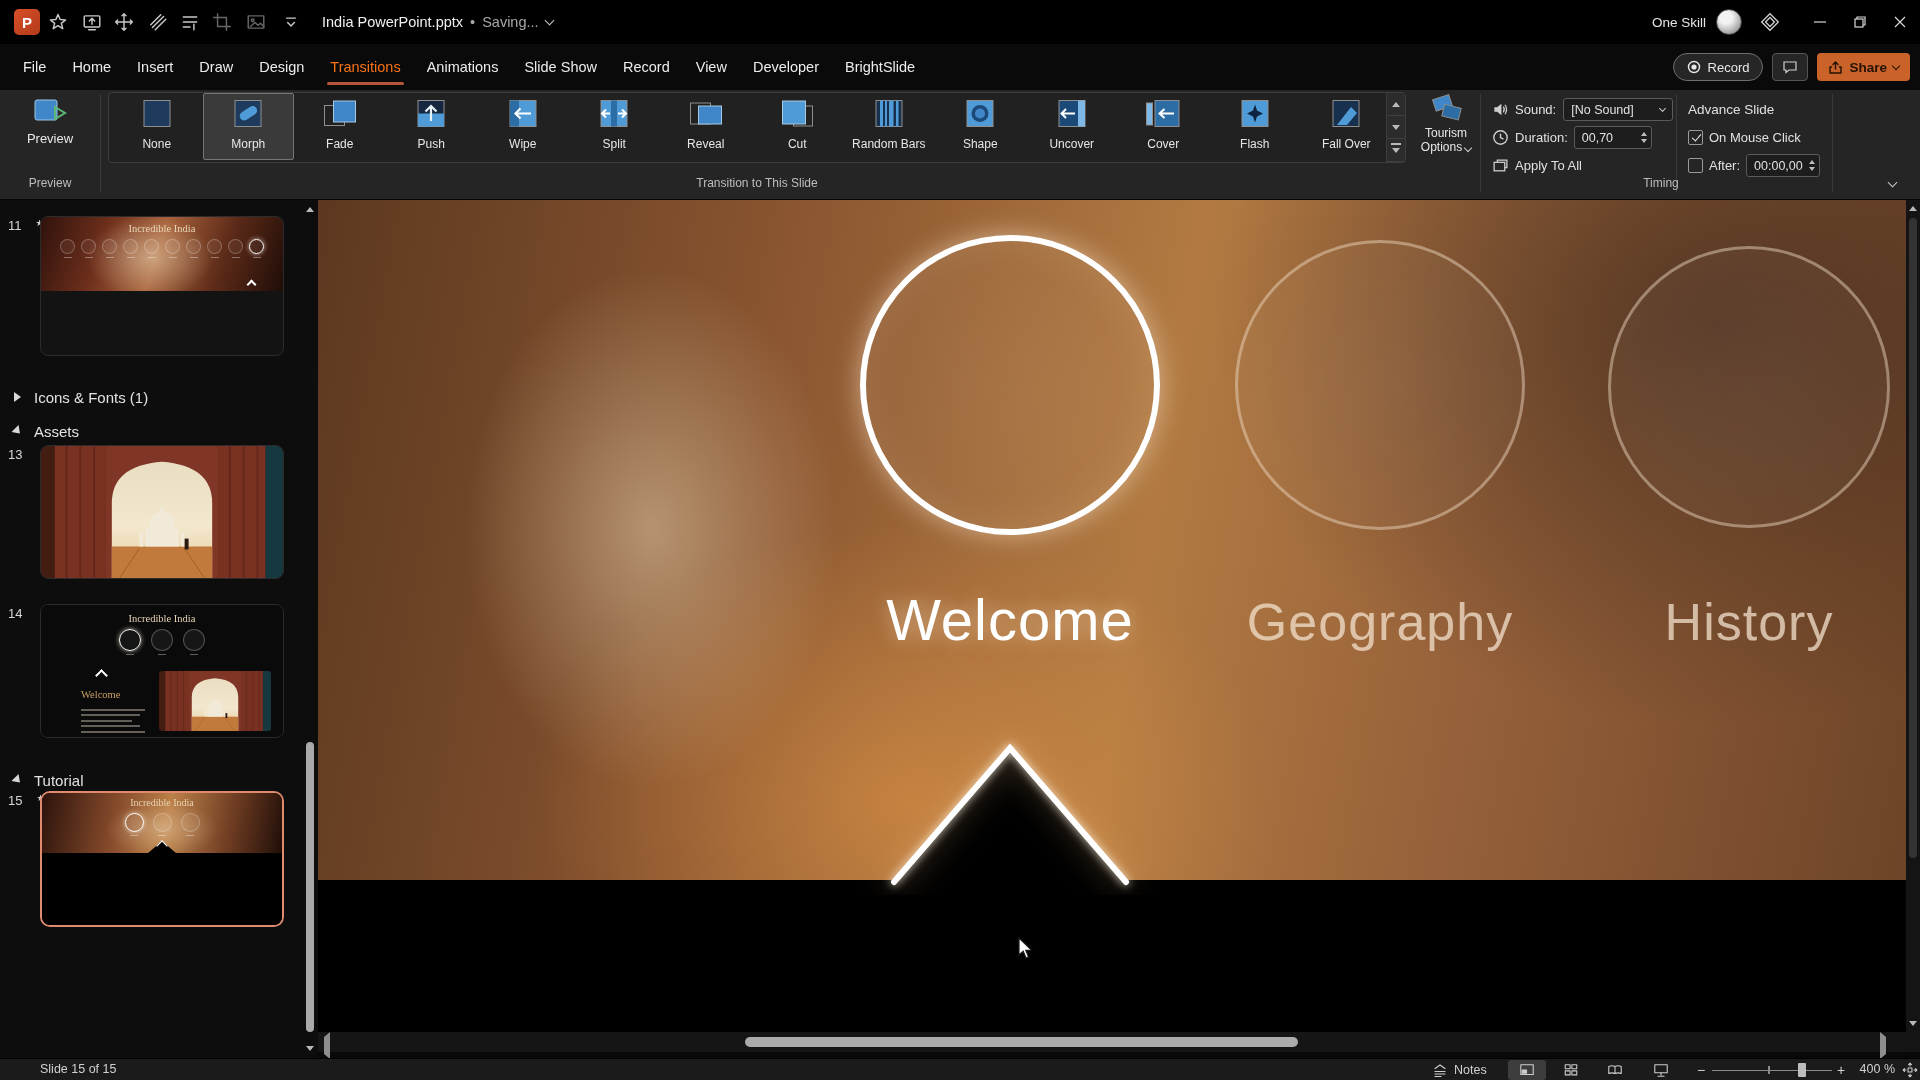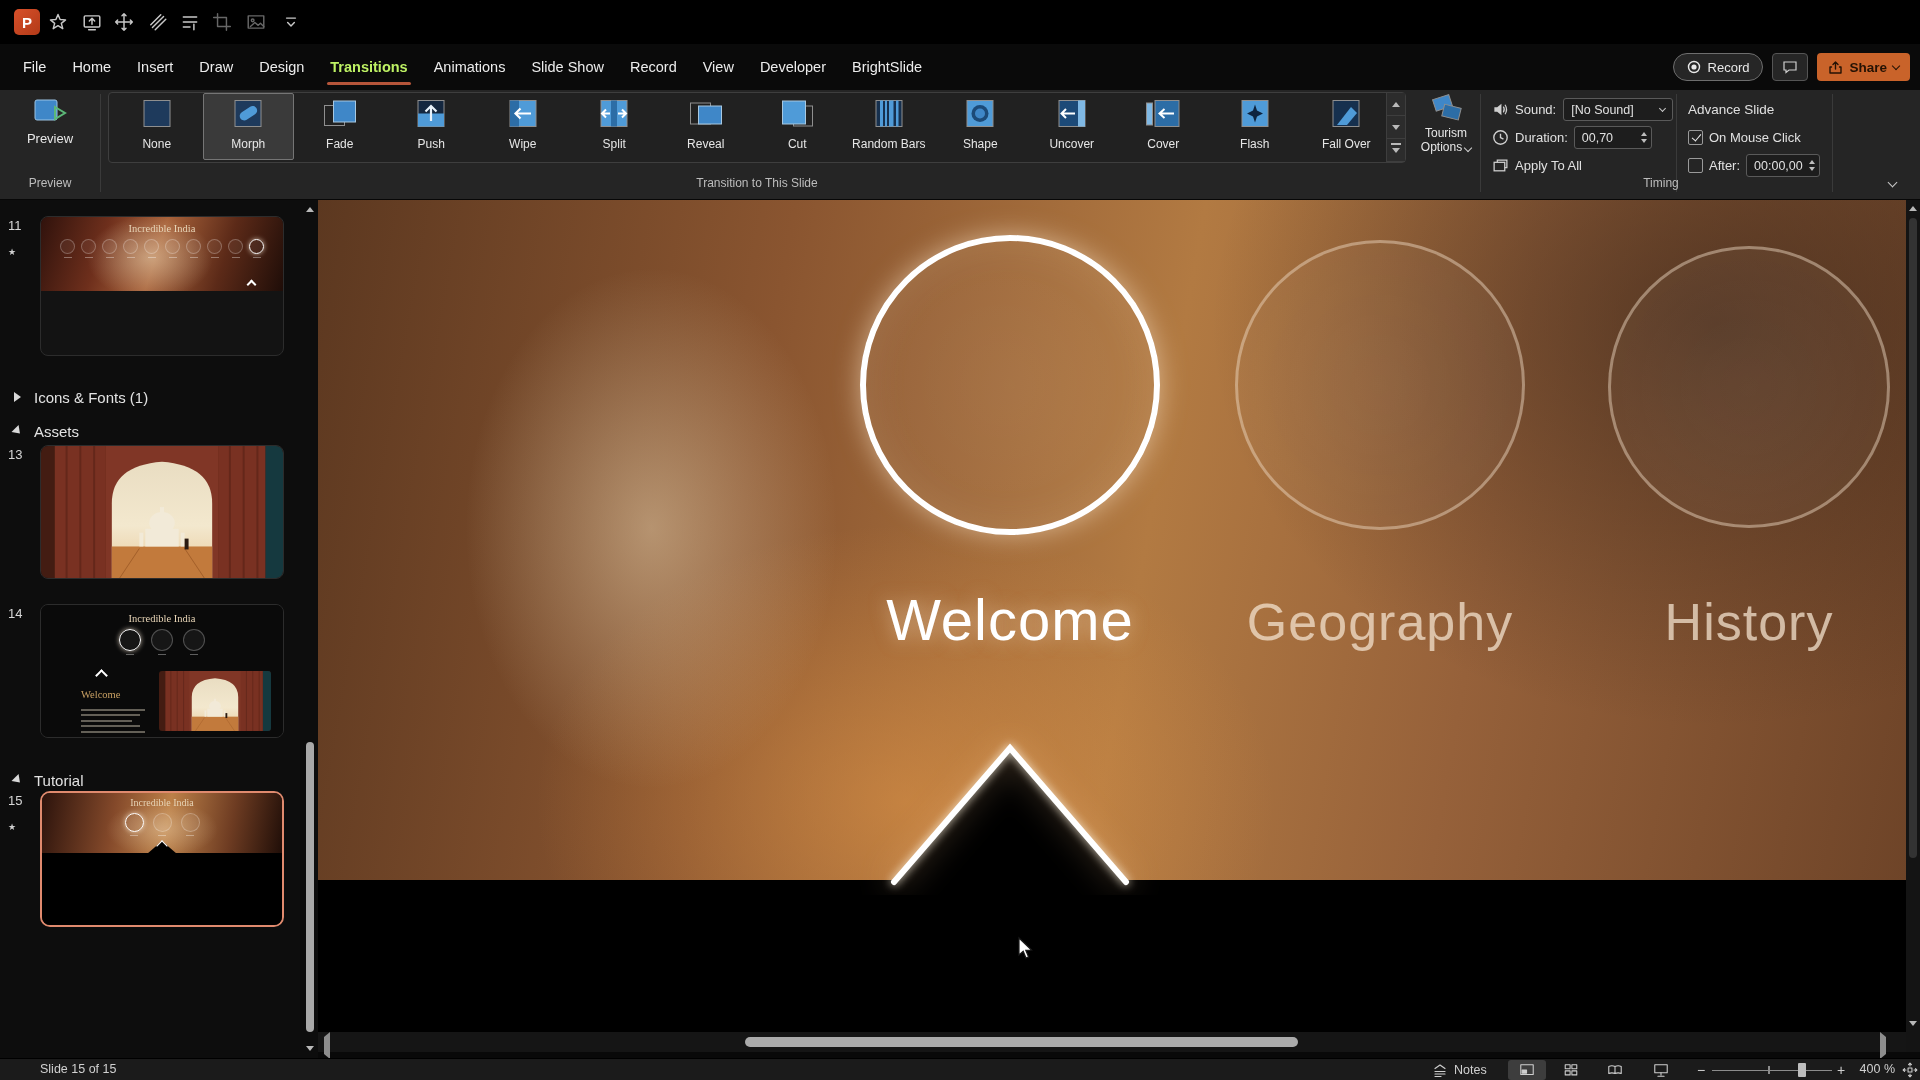--- a/index.html
+++ b/index.html
@@ -25,21 +25,21 @@
   .avatar{width:26px;height:26px;border-radius:50%;background:radial-gradient(circle at 38% 32%,#f2f2f2 0 28%,#b9b9b9 60%,#6e6e6e);margin-right:18px;border:1px solid #444;}
   .tb-glyph{width:20px;height:20px;margin-right:20px;}
   .tb-glyph svg{width:100%;height:100%;}
   .winbtn{width:40px;height:44px;display:flex;align-items:center;justify-content:center;}
   .winbtn svg{width:18px;height:18px;}
 
   
   .tabsrow{position:absolute;left:0;top:44px;width:1920px;height:46px;background:#0a0a0a;}
   #tabs{position:absolute;left:10px;top:0;height:46px;display:flex;align-items:center;}
   .tab{position:relative;padding:0 13px;height:46px;display:flex;align-items:center;font-size:14.5px;color:#ececec;}
-  .tab.active{font-weight:bold;color:#bef264;}
+  .tab.active{font-weight:normal;color:#f97316;}
   .tab.active::after{content:"";position:absolute;left:10px;right:10px;bottom:5px;height:3px;border-radius:2px;background:#b5553a;}
   .tr-actions{position:absolute;right:10px;top:0;height:46px;display:flex;align-items:center;gap:9px;}
   .record-pill{height:28px;border:1px solid #6e6e6e;border-radius:14px;background:#262626;display:flex;align-items:center;gap:7px;padding:0 13px;font-size:13px;}
   .record-pill svg{width:14px;height:14px;}
   .comment-btn{width:36px;height:28px;border:1px solid #555;border-radius:4px;background:#262626;display:flex;align-items:center;justify-content:center;}
   .comment-btn svg{width:16px;height:16px;}
   .share-btn{height:28px;border-radius:4px;background:#c9632a;color:#241204;display:flex;align-items:center;gap:6px;padding:0 11px;font-size:13.5px;font-weight:bold;}
   .share-btn svg{width:15px;height:15px;}
   .share-btn .cv{border-color:#241204;width:6px;height:6px;}
 
@@ -73,21 +73,21 @@
   .spin-ar i{display:block;width:0;height:0;border-left:3.5px solid transparent;border-right:3.5px solid transparent;}
   .spin-ar i.u{border-bottom:4px solid #bdbdbd;}
   .spin-ar i.d{border-top:4px solid #bdbdbd;}
   .cb{width:15px;height:15px;border:1px solid #9a9a9a;border-radius:2px;position:relative;flex:none;}
   .cb.on::after{content:"";position:absolute;left:4.5px;top:1px;width:4px;height:8px;border-right:1.8px solid #ededed;border-bottom:1.8px solid #ededed;transform:rotate(40deg);}
   .ribbon-collapse{position:absolute;right:18px;top:84px;width:20px;height:20px;display:flex;align-items:center;justify-content:center;}
 
   
   .sidebar{position:absolute;left:0;top:200px;width:318px;height:858px;background:#0d0d0d;overflow:hidden;}
   .thumb-row{display:flex;padding-left:8px;}
-  .num-col{width:32px;display:flex;flex-direction:column;align-items:flex-start;padding-top:2px;gap:14px;}
+  .num-col{width:32px;display:flex;flex-direction:row;align-items:flex-start;padding-top:2px;gap:14px;}
   .num{font-size:13px;color:#d6d6d6;}
   .star-ind{font-size:9px;color:#cfcfcf;letter-spacing:-1px;}
   .thumb-card{position:relative;width:244px;border-radius:8px;background:#131313;border:1px solid #2c2c2c;overflow:hidden;}
   .thumb-card.sel{border:2px solid #e08a6e;border-radius:10px;}
   .section-row{display:flex;align-items:center;gap:13px;padding-left:14px;height:22px;font-size:15px;color:#e2e2e2;}
   .tri-col{width:0;height:0;border-top:5px solid transparent;border-bottom:5px solid transparent;border-left:7px solid #d8d8d8;}
   .tri-exp{width:0;height:0;border-top:5px solid transparent;border-bottom:5px solid transparent;border-left:7px solid #d8d8d8;transform:rotate(45deg);}
   .mini-title{font-family:"Liberation Serif","DejaVu Serif",serif;font-size:10.5px;}
   .mini-title.gold{color:#c9a063;}
   .mini-title.cream{color:#e7d4b6;}
@@ -189,20 +189,51 @@
         </svg></span>
       <span class="tb-icon dim" style="left: 246px;"><svg viewBox="0 0 18 18">
           <rect x="2" y="3.5" width="14" height="11"></rect>
           <circle cx="6" cy="7.5" r="1.2"></circle>
           <path d="M4 13 L8 9.5 L11 12 L13 10.2 L16 13"></path>
         </svg></span>
       <span class="tb-icon" style="left: 281px;"><svg viewBox="0 0 18 18">
           <path d="M5 5.5 H13 M6 9.5 L9 12.5 L12 9.5"></path>
         </svg></span>
     </div>
+  <div class="doc-title">
+    <span>India PowerPoint.pptx</span>
+    <span class="dim">•</span>
+    <span class="dim">Saving...</span>
+    <span class="cv"></span>
+  </div>
+  <div class="tb-right">
+    <span class="username">One Skill</span>
+    <span class="avatar"></span>
+    <span class="tb-glyph">
+      <svg viewBox="0 0 18 18">
+          <path d="M9 1.5 L16.5 9 L9 16.5 L1.5 9 Z M5 9 L9 5 L13 9 L9 13 Z" fill="none" stroke="#cfcfcf" stroke-width="1.2"></path>
+        </svg>
+    </span>
+    <span class="winbtn">
+        <svg viewBox="0 0 18 18">
+          <path d="M3 9 H15" stroke="#d8d8d8" stroke-width="1.2"></path>
+        </svg>
+      </span>
+    <span class="winbtn">
+        <svg viewBox="0 0 18 18">
+          <rect x="4" y="6" width="8" height="8" fill="none" stroke="#d8d8d8" stroke-width="1.2"></rect>
+          <path d="M6 6 V4 H14 V12 H12" fill="none" stroke="#d8d8d8" stroke-width="1.2"></path>
+        </svg>
+      </span>
+    <span class="winbtn">
+        <svg viewBox="0 0 18 18">
+          <path d="M4 4 L14 14 M14 4 L4 14" stroke="#d8d8d8" stroke-width="1.2"></path>
+        </svg>
+      </span>
+  </div>
 </div>
 
 <div class="tabsrow">
   <div id="tabs">
       <div class="tab">File</div>
       <div class="tab">Home</div>
       <div class="tab">Insert</div>
       <div class="tab">Draw</div>
       <div class="tab">Design</div>
       <div class="tab active">Transitions</div>

